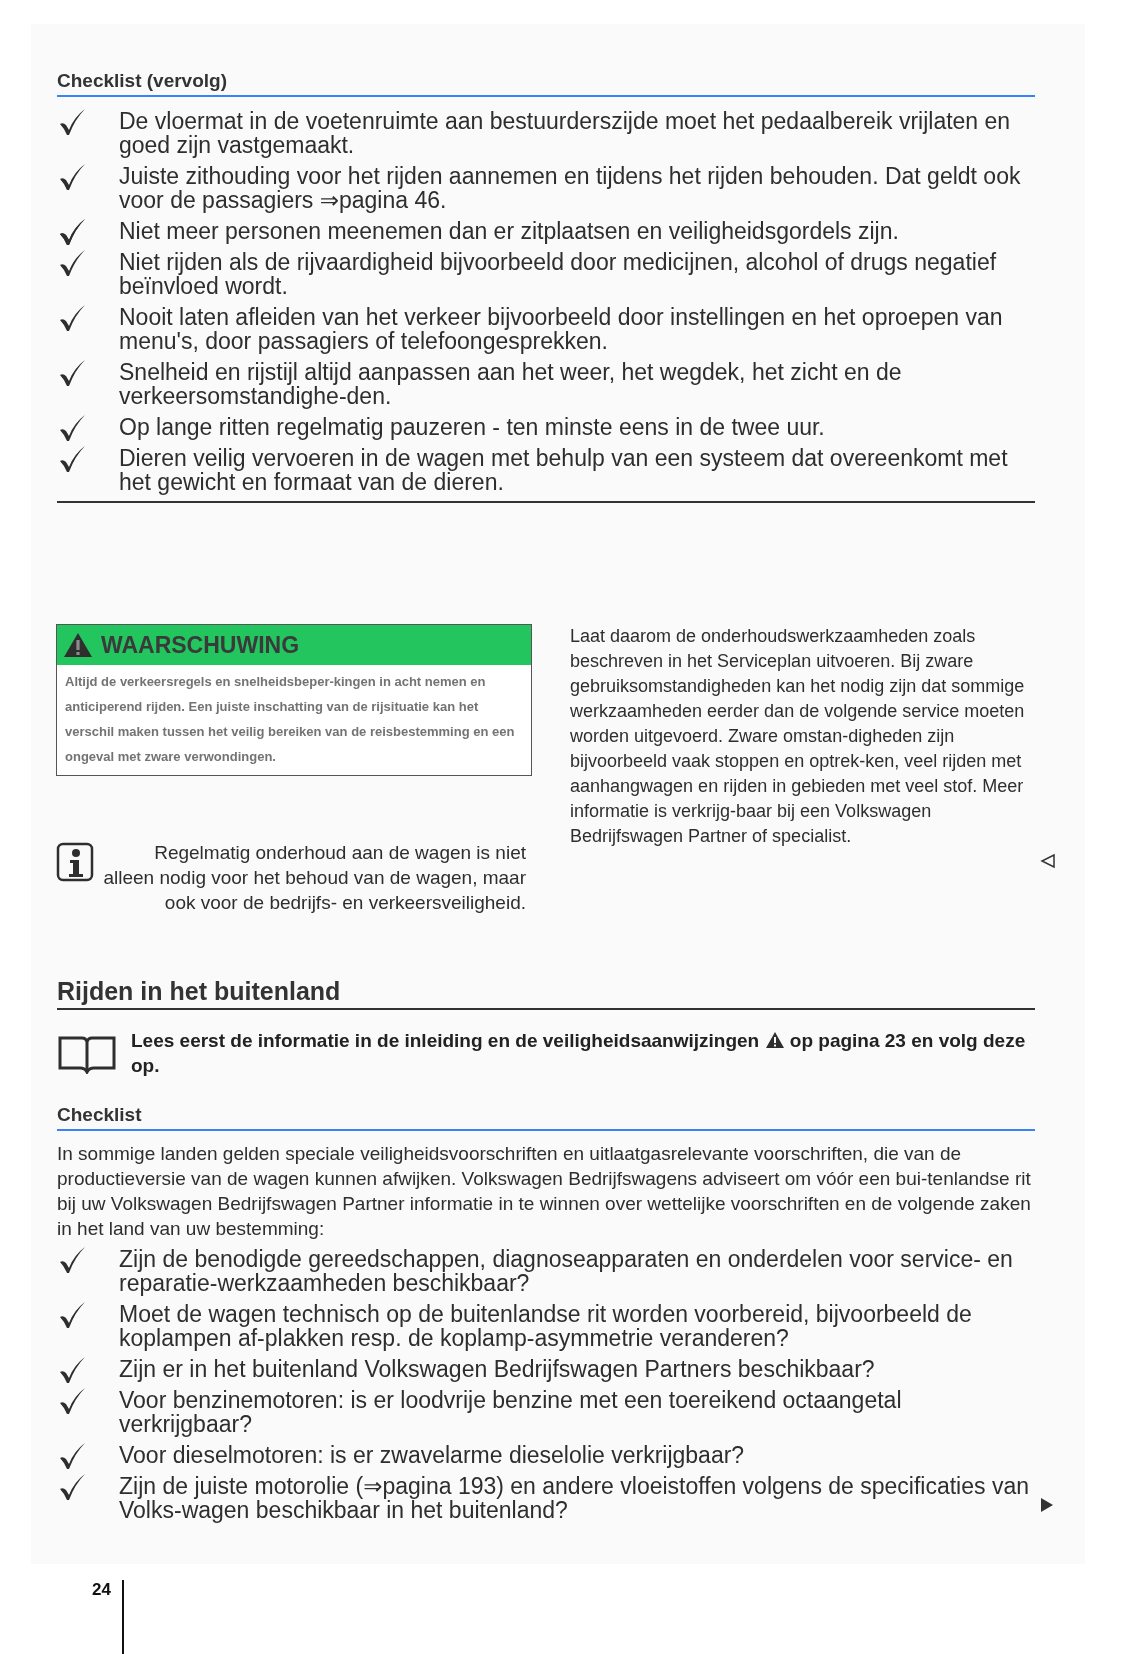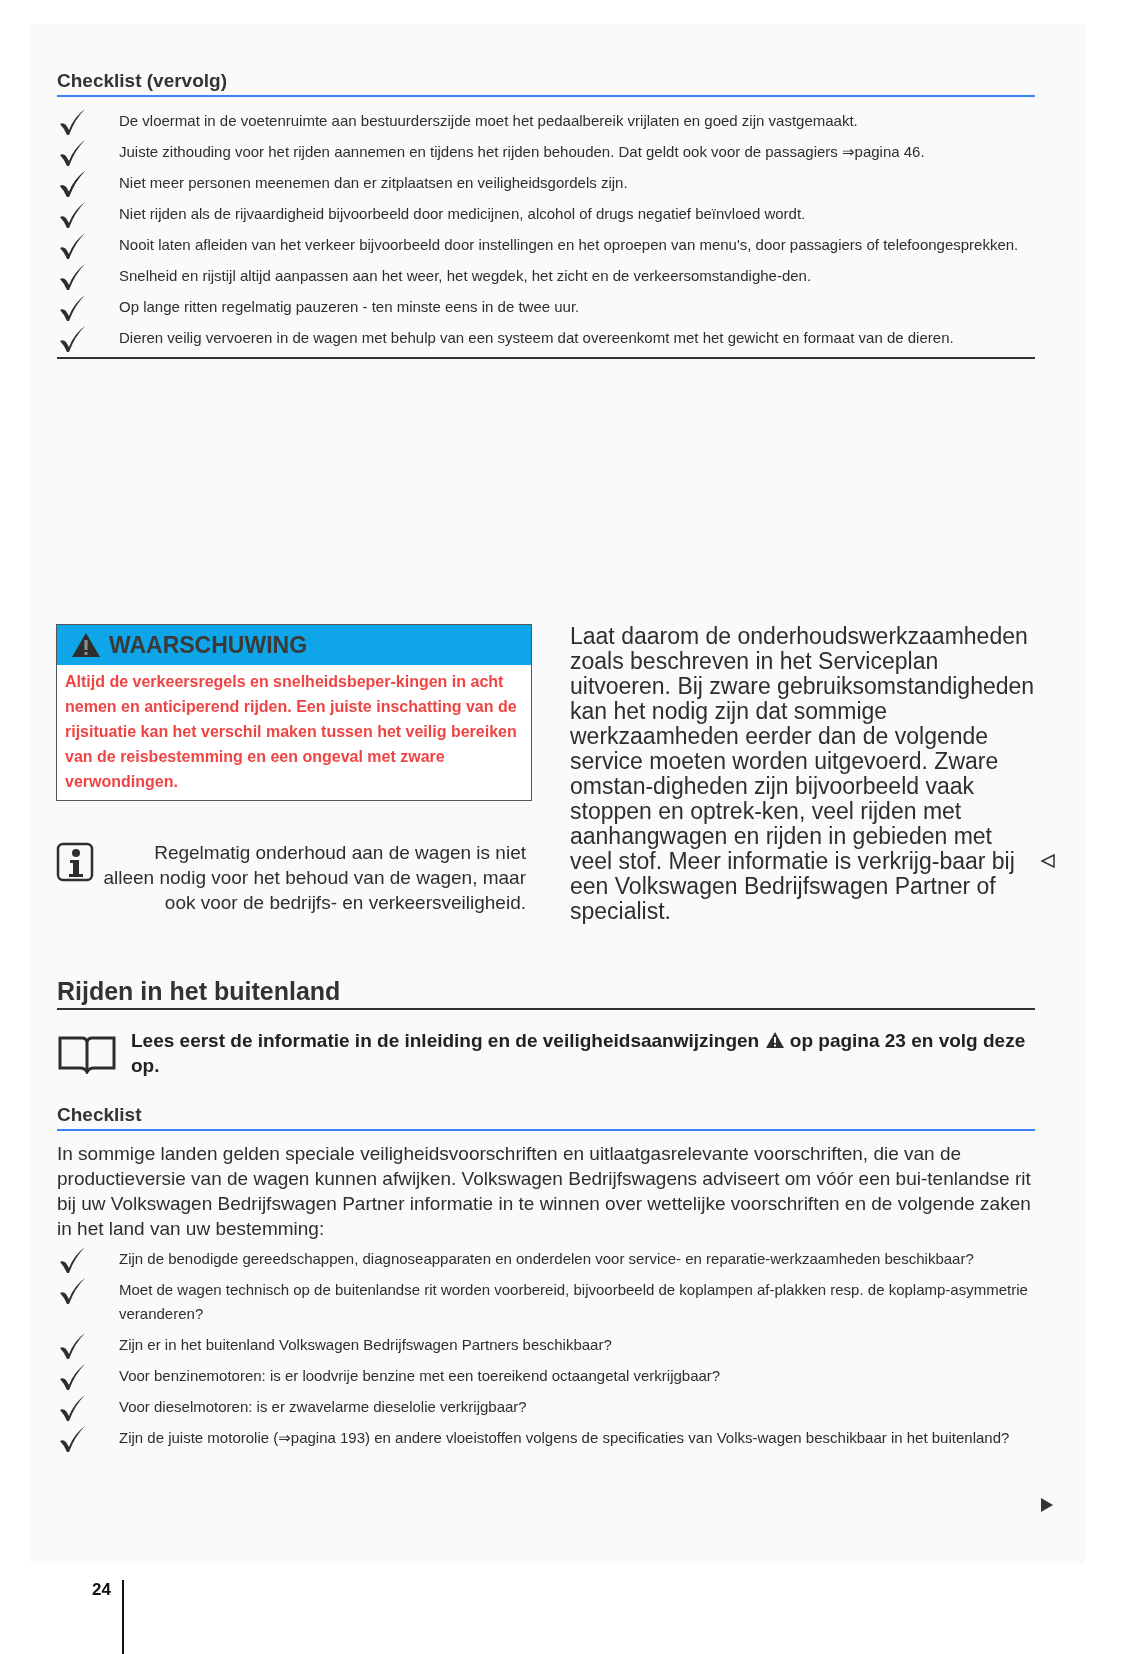--- a/index.html
+++ b/index.html
@@ -11,50 +11,50 @@
     position: absolute; left: 31px; top: 24px; width: 1054px; height: 1540px;
     background: #fafafa;
   }
   .content { position: absolute; left: 57px; width: 978px; }
   .subhead {
     font-weight: bold; font-size: 19px; color: #333;
     border-bottom: 2px solid #3b82f6; padding-bottom: 3px; line-height: 22px;
   }
   .checklist { list-style: none; margin: 0; padding: 0; }
   .check-item {
-    position: relative; padding-left: 62px; font-size: 15px; line-height: 24px;
+    position: relative; padding-left: 62px; font-size: 23px; line-height: 24px;
     margin-bottom: 7px;
   }
   .check-icon {
     position: absolute; left: 0; top: -2px; width: 30px; height: 30px;
   }
   .rule { height: 0; border-top: 2px solid #333; }
   .warning-box {
     position: absolute; left: 56px; top: 624px; width: 474px;
     border: 1.5px solid #555; background: #fff;
   }
   .warning-head {
-    background: #0ea5e9; color: #3a3a3a; font-weight: bold; font-size: 23px;
-    height: 40px; line-height: 42px; padding-left: 14px; display: flex; align-items: center;
+    background: #22c55e; color: #3a3a3a; font-weight: bold; font-size: 23px;
+    height: 40px; line-height: 42px; padding-left: 6px; display: flex; align-items: center;
   }
   .warning-head svg { margin-right: 8px; }
   .warning-body {
-    font-weight: bold; font-size: 16px; line-height: 25px; color: #ef4444;
+    font-weight: bold; font-size: 13px; line-height: 25px; color: #737373;
     padding: 4px 8px 6px 8px;
   }
   .note {
     position: absolute; left: 56px; top: 840px; width: 470px;
     font-size: 19px; line-height: 25px; text-align: right;
   }
   .note-icon {
     float: left; width: 38px; height: 40px; margin-right: 6px; margin-top: 2px;
   }
   .right-col {
     position: absolute; left: 570px; top: 624px; width: 466px;
-    font-size: 23px; line-height: 25px;
+    font-size: 18px; line-height: 25px;
   }
   .end-marker { position: absolute; left: 1040px; top: 853px; width: 16px; height: 16px; }
   .section-title {
     font-weight: bold; font-size: 25px; color: #333; line-height: 30px;
     border-bottom: 2px solid #333; padding-bottom: 2px;
   }
   .book-note {
     position: relative; padding-left: 74px; font-weight: bold; font-size: 19px;
     line-height: 25px; color: #222;
   }

